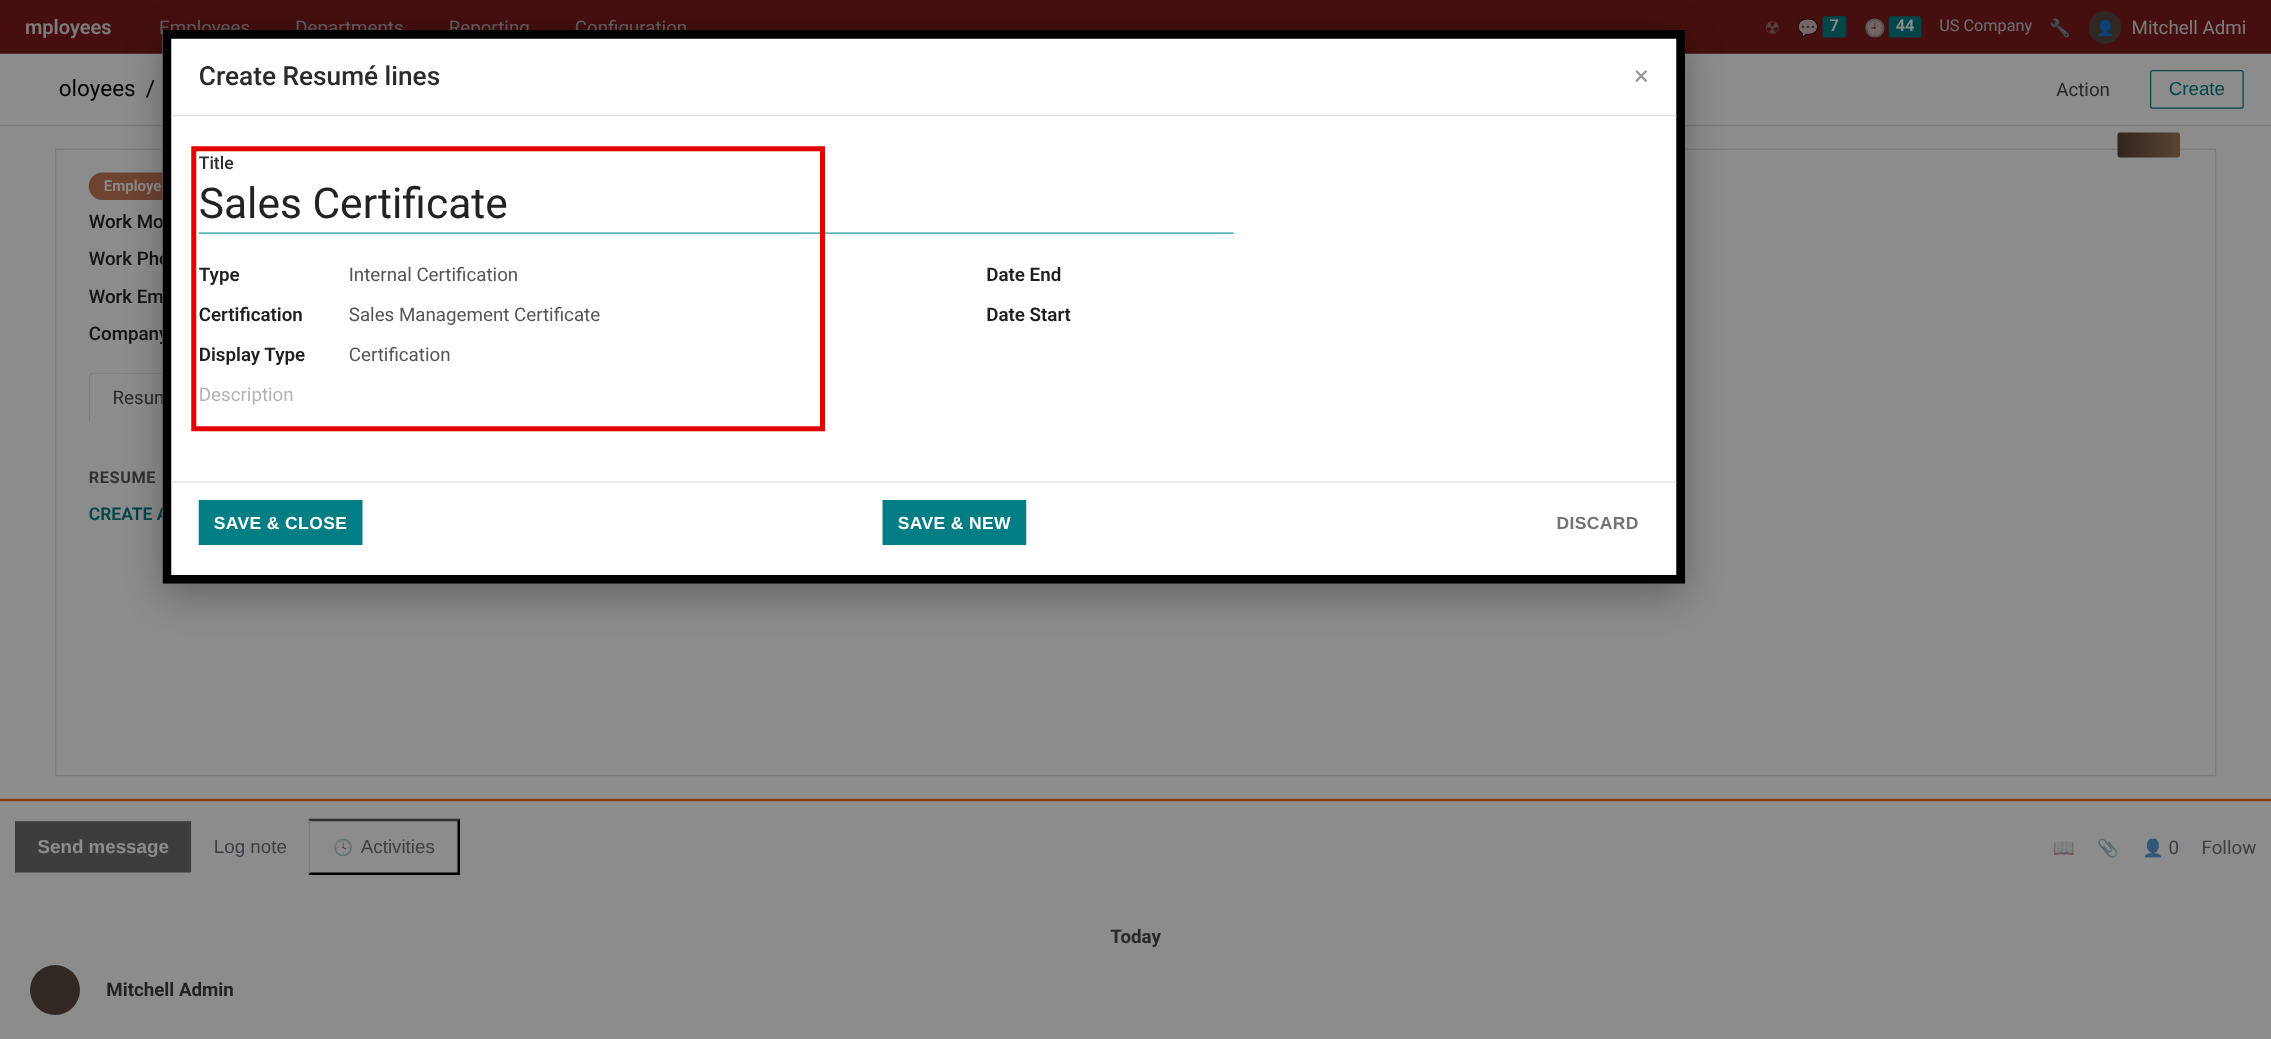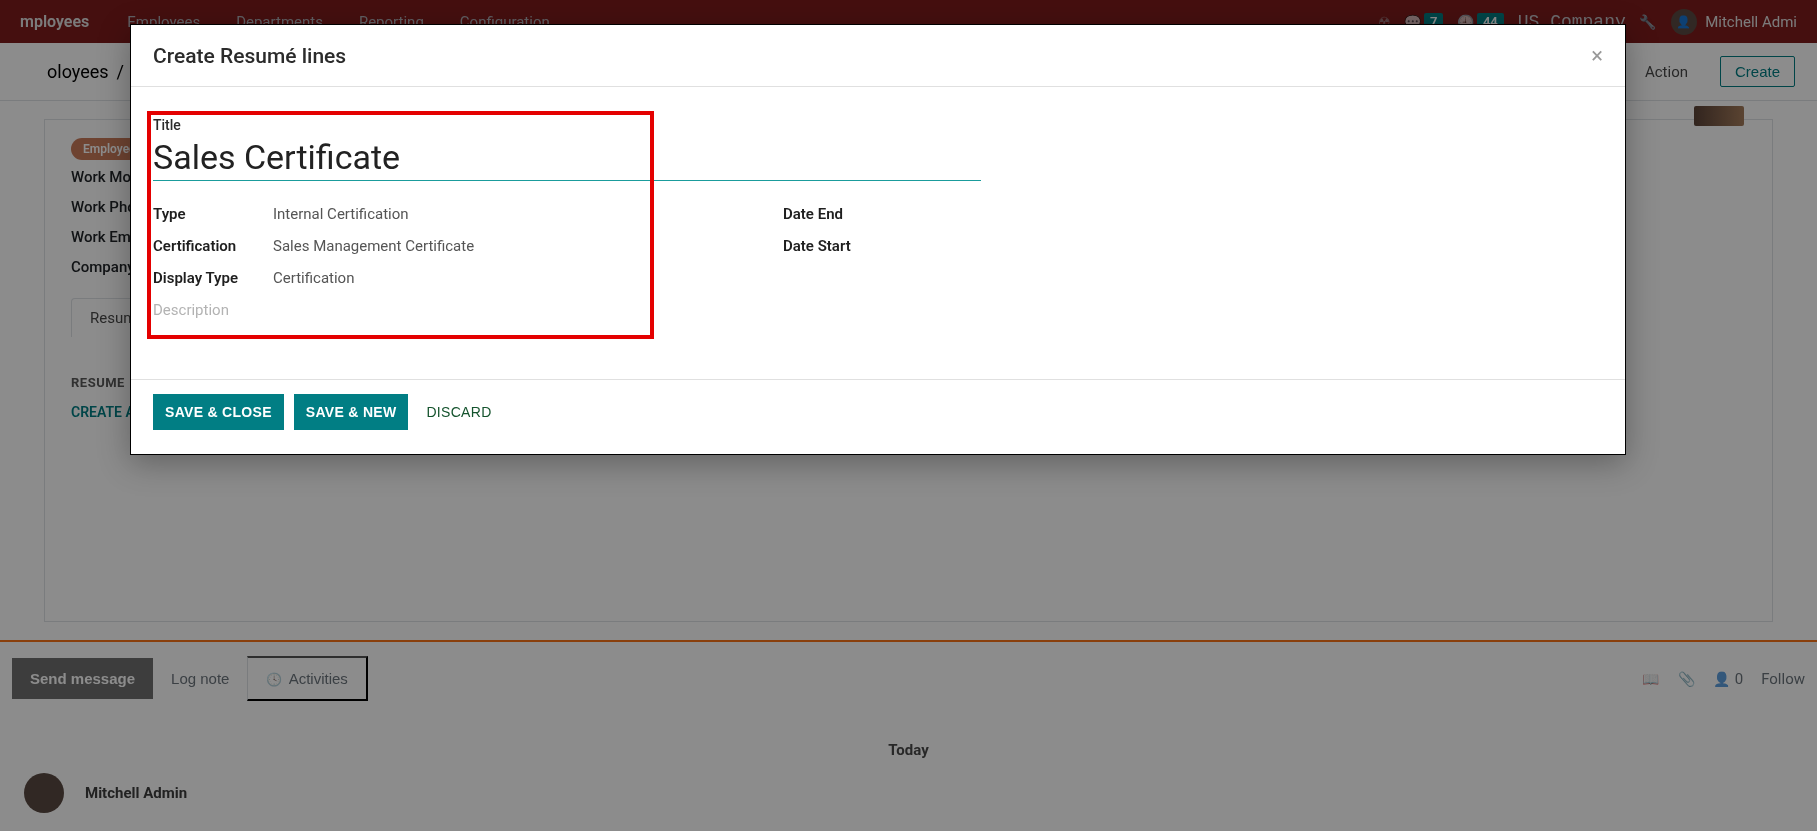--- a/index.html
+++ b/index.html
@@ -7,21 +7,21 @@
   
   
   .navbar { height: 43px; background: #7f1d1d; display: flex; align-items: center; color: #fff; font-size: 15px; position: relative; }
   .navbar-left { display: flex; align-items: center; height: 100%; }
   .navbar-app { font-weight: 600; padding: 0 20px; color: #e0e0e0; font-size: 16px; }
   .nav-link { padding: 0 18px; color: #b0afb7; cursor: pointer; }
   .navbar-right { margin-left: auto; display: flex; align-items: center; gap: 14px; padding-right: 20px; }
   .nav-icon { color: #b0afb7; font-size: 16px; }
   .nav-badge-wrap { display: inline-flex; align-items: center; gap: 2px; }
   .nav-badge { background: #017e84; color: #fff; font-size: 13px; padding: 1px 6px; border-radius: 2px; font-weight: 600; }
-  .nav-company { color: #c8c7cd; font-size: 18px; font-family: Liberation Mono, monospace; }
+  .nav-company { color: #c8c7cd; font-size: 13px; }
   .nav-user { display: flex; align-items: center; gap: 8px; color: #e0e0e0; font-size: 15px; }
   .nav-avatar { width: 26px; height: 26px; border-radius: 50%; background: #5a4a42; display: inline-flex; align-items: center; justify-content: center; font-size: 12px; }
   
   
   .subheader { height: 58px; border-bottom: 1px solid #dee2e6; display: flex; align-items: center; padding: 0 6px; }
   .breadcrumb { font-size: 18px; color: #000000; display: flex; align-items: center; gap: 8px; margin-left: 41px; }
   .bc-active { display: inline-block; }
   .subheader-right { margin-left: auto; display: flex; align-items: center; gap: 32px; padding-right: 16px; }
   .subheader-action { color: #4a4a4a; font-size: 15px; cursor: pointer; }
   .btn-create { border: 1px solid #017e84; color: #017e84; background: #fff; padding: 6px 14px; font-size: 15px; cursor: pointer; border-radius: 2px; }
@@ -45,21 +45,21 @@
   .btn-lognote { background: #fff; color: #6c757d; border: none; padding: 12px 18px; font-size: 15px; cursor: pointer; }
   .btn-activities { border-left: 1px solid #dee2e6; background: #fff; color: #6c757d; padding: 12px 18px; font-size: 15px; cursor: pointer; display: inline-flex; align-items: center; gap: 6px; }
   .chatter-right { margin-left: auto; display: flex; align-items: center; gap: 18px; color: #6c757d; font-size: 15px; }
   .today-sep { text-align: center; font-weight: 700; color: #4a4a4a; font-size: 15px; margin-top: 40px; }
   .log-entry { display: flex; align-items: center; gap: 21px; padding: 14px 12px; }
   .log-avatar { width: 40px; height: 40px; border-radius: 50%; background: #5a4a42; }
   .log-name { font-weight: 700; color: #3e3e3e; font-size: 15px; }
   
   
   .overlay { position: absolute; inset: 0; background: rgba(0,0,0,0.45); }
-  .modal { position: absolute; left: 130px; top: 24px; width: 1496px; background: #fff; border: 1px solid #000000; box-shadow: 0 8px 30px rgba(0,0,0,0.3); }
+  .modal { position: absolute; left: 130px; top: 24px; width: 1218px; background: #fff; border: 7px solid #000000; box-shadow: 0 8px 30px rgba(0,0,0,0.3); }
   .modal-header { border-bottom: 1px solid #e0e0e0; padding: 18px 22px; display: flex; align-items: center; }
   .modal-title { font-size: 21px; font-weight: 500; color: #2b2b2b; }
   .modal-close { margin-left: auto; color: #999; font-size: 22px; cursor: pointer; user-select: none; }
   .modal-body { padding: 24px 22px 60px; }
   
   .redbox { border: 4px solid #e40000; padding: 0 10px 8px; width: 507px; margin-bottom: 0; }
   
   .form-grid { display: grid; grid-template-columns: 606px 1fr; column-gap: 24px; }
   .left-col { }
   .right-col { }
@@ -67,23 +67,23 @@
   .fld-title-label { font-size: 14px; color: #2b2b2b; font-weight: 500; margin-top: 6px; }
   .fld-title-input { width: 828px; font-size: 34px; font-weight: 400; color: #222; border: none; border-bottom: 1.5px solid #1a9c9c; padding: 2px 0 3px; margin-top: 2px; outline: none; font-family: inherit; }
   
   .form-row { display: grid; grid-template-columns: 120px 1fr; align-items: center; margin-top: 14px; }
   .form-label { font-size: 15px; color: #1f1f1f; font-weight: 600; }
   .form-value { font-size: 15px; color: #555; }
   .form-label-right { font-size: 15px; color: #1f1f1f; font-weight: 600; }
   
   .desc-placeholder { color: #b3b3b3; font-size: 15px; margin-top: 14px; }
   
-  .modal-footer { border-top: 1px solid #e0e0e0; padding: 14px 22px 24px; display: flex; align-items: center; gap: 10px; }
+  .modal-footer { border-top: 1px solid #e0e0e0; padding: 14px 22px 24px; display: flex; align-items: center; gap: 10px; justify-content: space-between; }
   .btn-primary { background: #017e84; color: #fff; border: none; padding: 10px 12px; font-size: 14px; font-weight: 700; cursor: pointer; letter-spacing: 0.3px; }
-  .btn-link { background: none; border: none; color: #14532d; font-size: 14px; font-weight: 400; cursor: pointer; padding: 10px 8px; letter-spacing: 0.3px; }
+  .btn-link { background: none; border: none; color: #737373; font-size: 14px; font-weight: 700; cursor: pointer; padding: 10px 8px; letter-spacing: 0.3px; }
   
   
   .i-chat::before { content: "💬"; font-size: 14px; opacity: 0.7; }
   .i-clock::before { content: "🕘"; font-size: 14px; opacity: 0.7; }
   .i-bug::before { content: "☢"; font-size: 14px; opacity: 0.6; }
   .i-wrench::before { content: "🔧"; font-size: 14px; opacity: 0.7; }
   .i-book::before { content: "📖"; font-size: 14px; opacity: 0.7; }
   .i-paperclip::before { content: "📎"; font-size: 14px; opacity: 0.7; }
   .i-people::before { content: "👤"; font-size: 14px; opacity: 0.7; }
   .i-cal::before { content: "🕓"; font-size: 13px; opacity: 0.7; }

